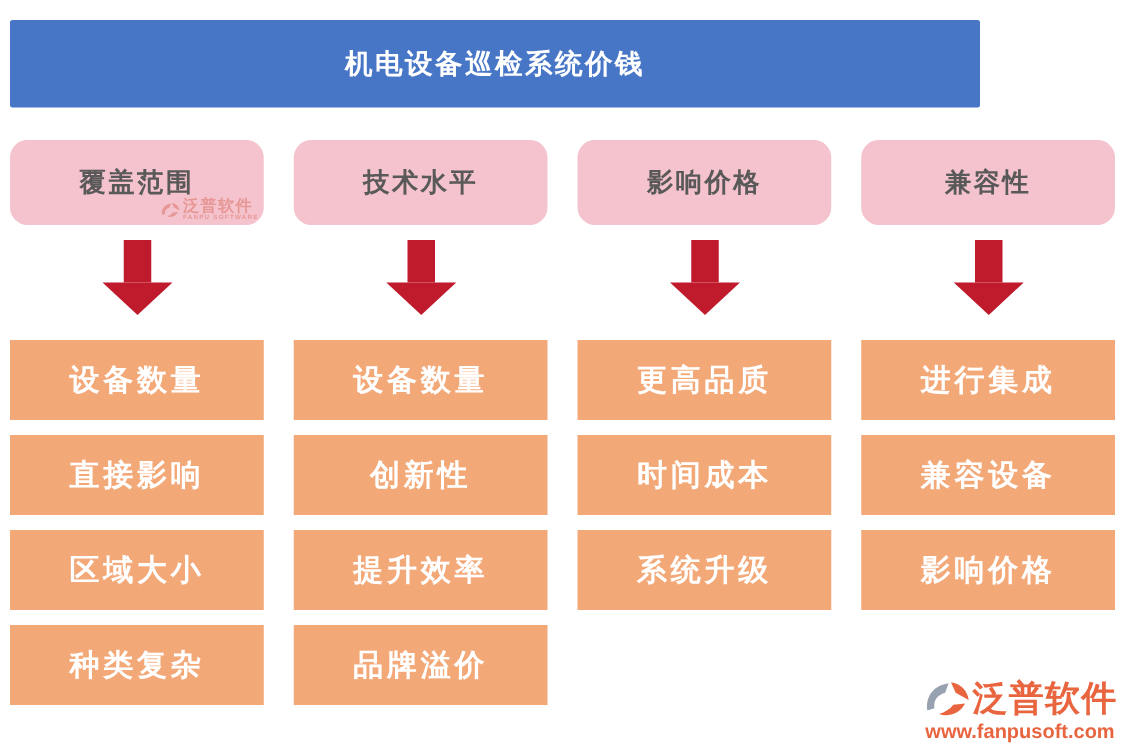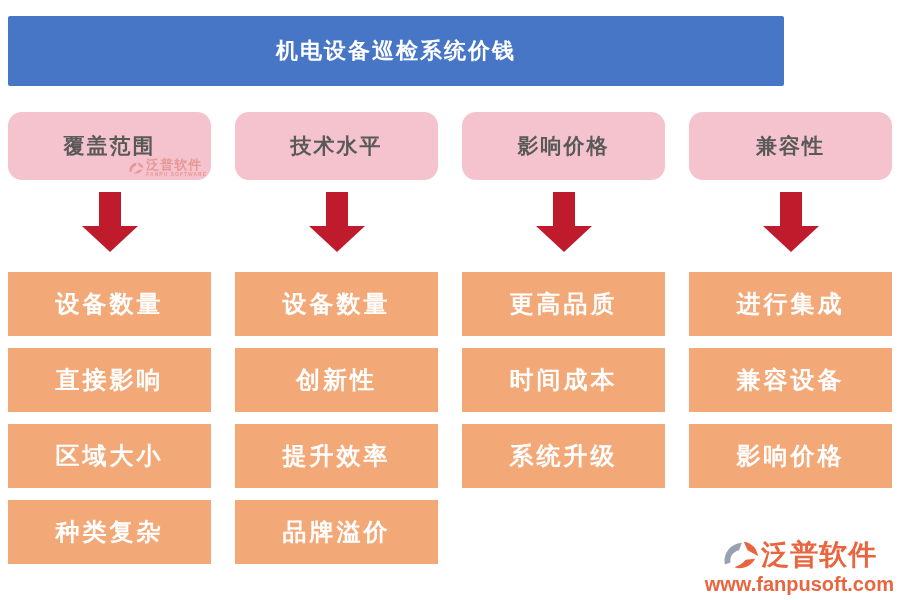--- a/index.html
+++ b/index.html
@@ -43,21 +43,21 @@
 
   .item{width:100%;height:64px;margin-bottom:12px;background:var(--orange);
     display:flex;align-items:center;justify-content:center;
     color:#ffffff;font-size:24px;font-weight:bold;letter-spacing:3px;}
 
   .footer-brand{position:absolute;right:6px;bottom:6px;display:flex;
     flex-direction:column;align-items:center;line-height:1;}
   .fb-row{display:flex;align-items:center;gap:2px;}
   .fb-name{font-size:28px;font-weight:bold;color:var(--brand-orange);letter-spacing:1px;
     text-shadow:-1px -1px 0 #fff,1px -1px 0 #fff,-1px 1px 0 #fff,1px 1px 0 #fff;}
-  .fb-url{font-size:20px;font-weight:bold;color:var(--brand-orange);margin-top:2px;
+  .fb-url{font-size:16px;font-weight:bold;color:var(--brand-orange);margin-top:2px;
     text-shadow:-1px -1px 0 #fff,1px -1px 0 #fff,-1px 1px 0 #fff,1px 1px 0 #fff;}
 </style>
 </head>
 <body>
 
 <div class="page">
 
   <header class="title-bar">
     <h1>机电设备巡检系统价钱</h1>
   </header>

